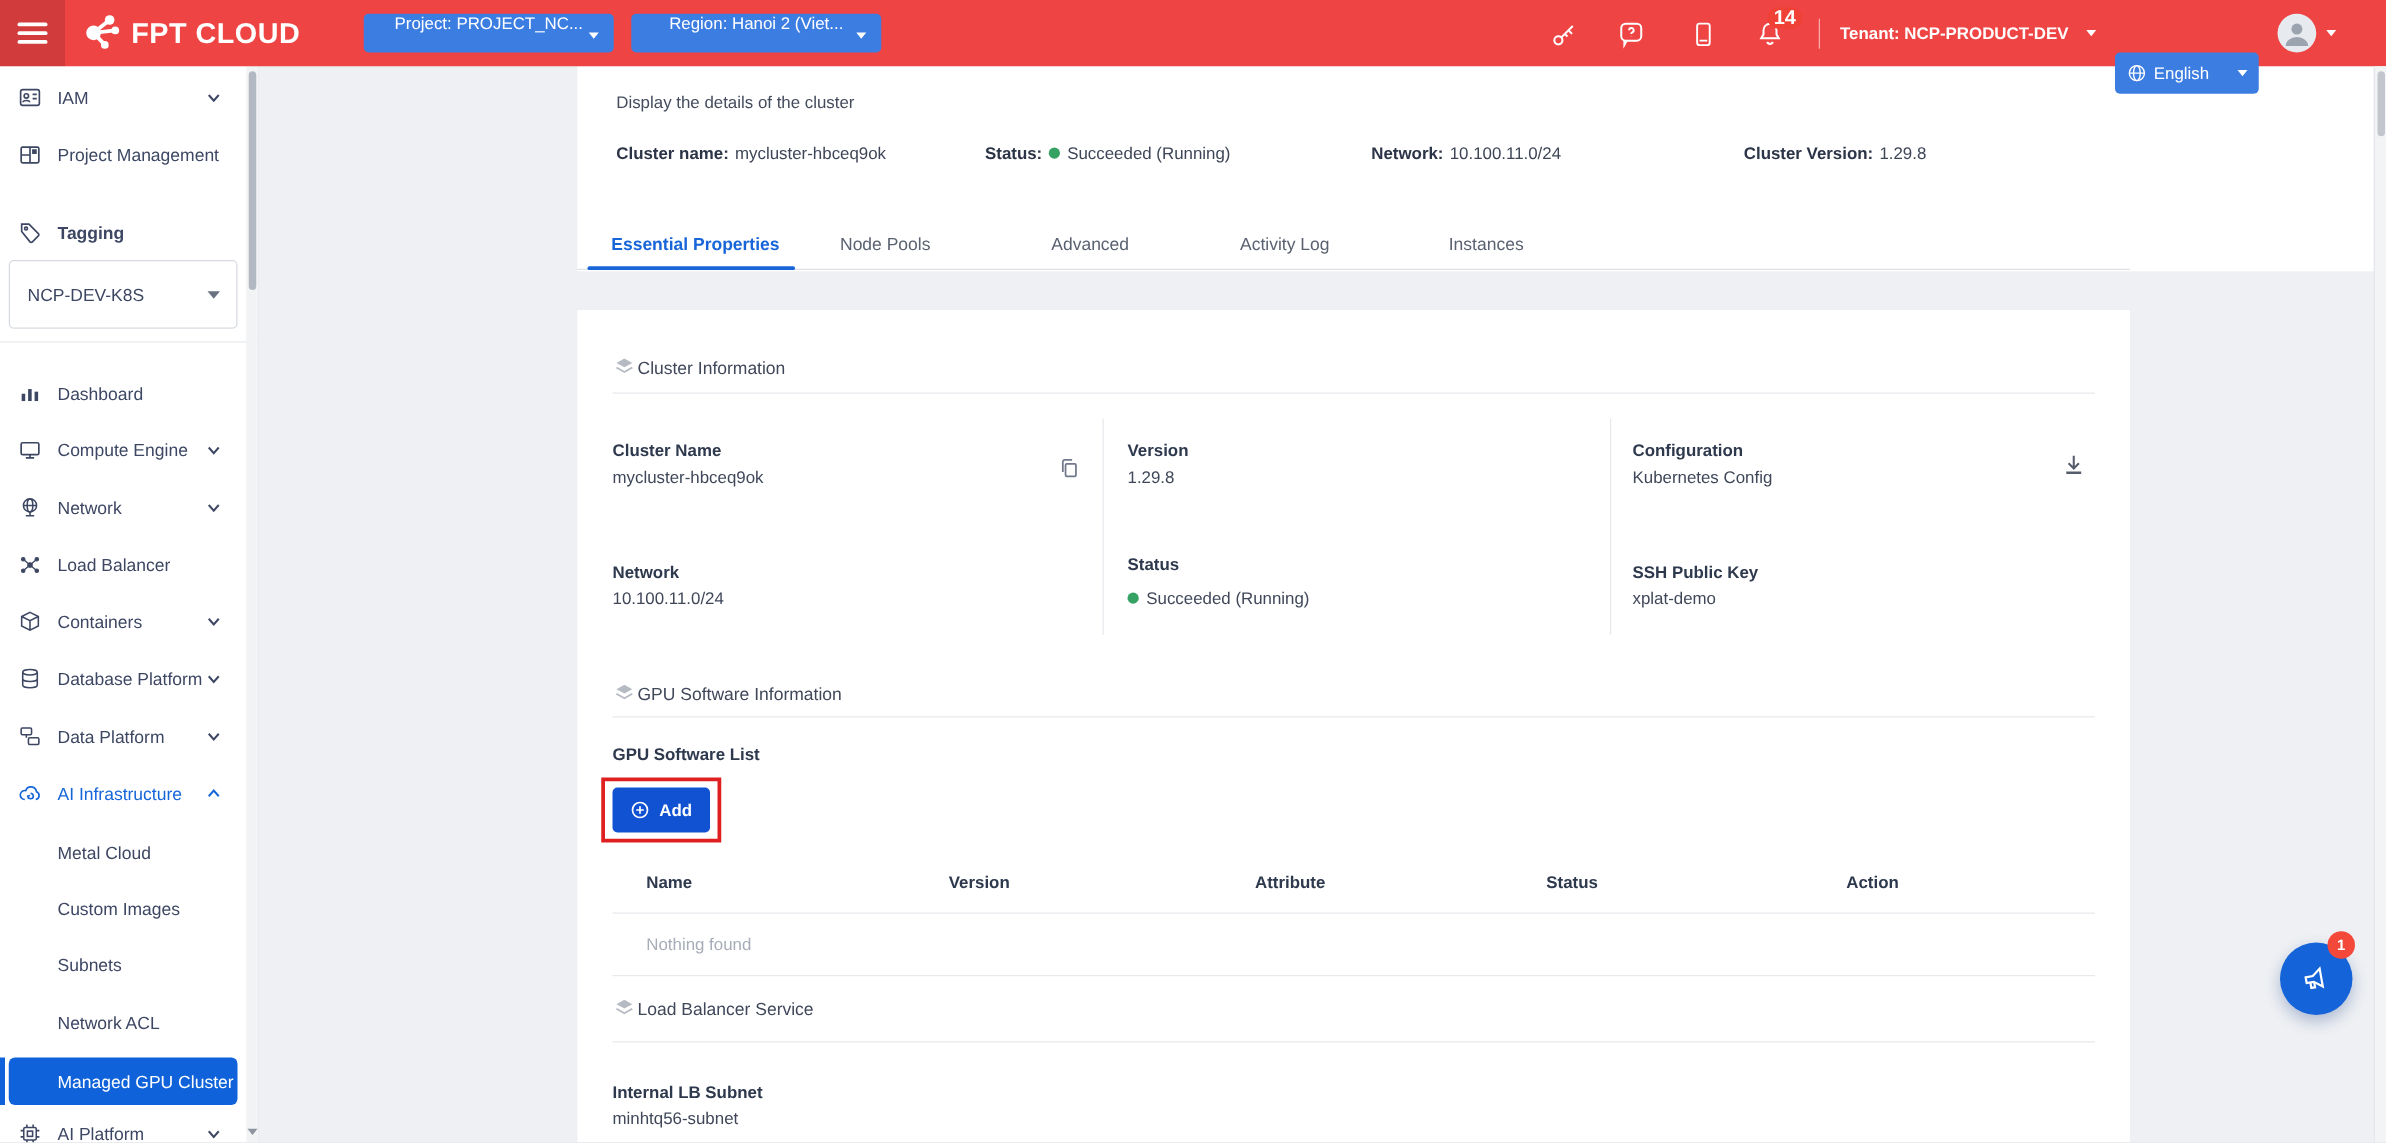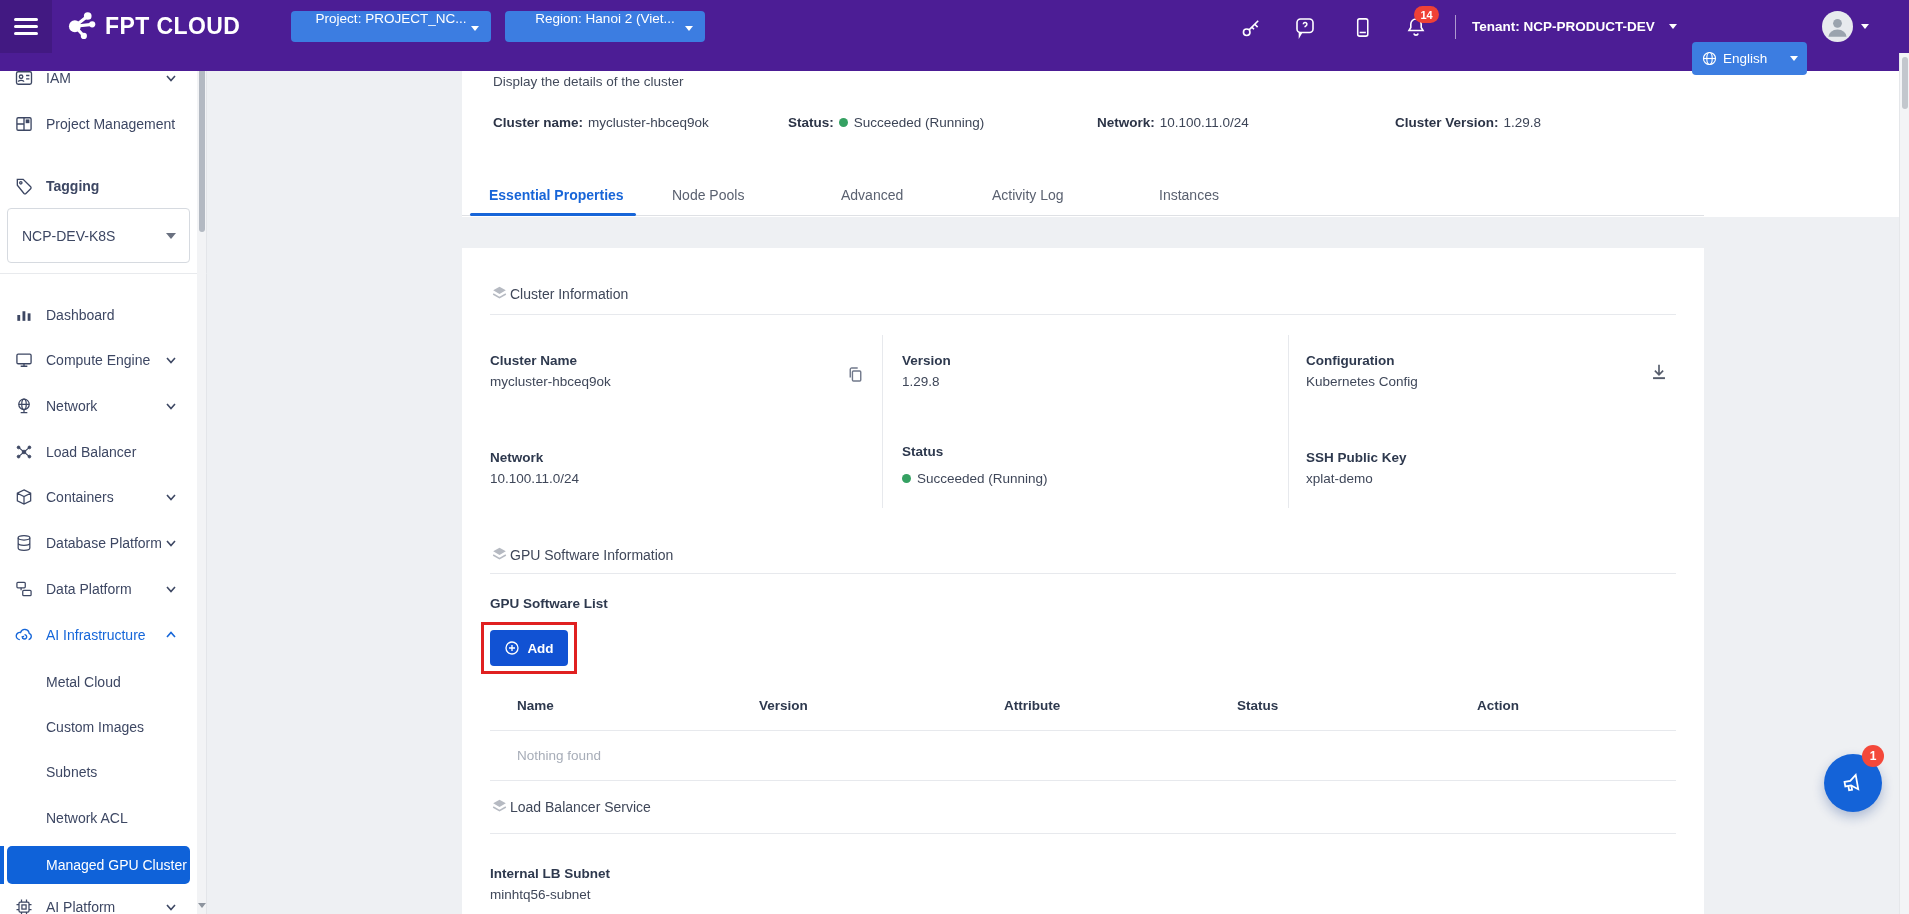--- a/index.html
+++ b/index.html
@@ -1,29 +1,29 @@
 <!DOCTYPE html>
 <html><head>
 <meta charset="utf-8">
 <style>
   * { margin:0; padding:0; box-sizing:border-box; }
   body { font-family:"Liberation Sans", sans-serif; background:#dfe2e6; }
   #app { position:relative; width:1909px; height:914px; overflow:hidden; background:#eef0f3; font-size:14px; }
 
   
-  .navbar { position:absolute; left:0; top:0; width:1909px; height:71px; background:#4c1d95; z-index:30; }
+  .navbar { position:absolute; left:0; top:0; width:1909px; height:53px; background:#ef4444; z-index:30; }
   .hamburger { position:absolute; left:0; top:0; width:52px; height:53px; background:rgba(0,0,0,.12); display:flex; align-items:center; justify-content:center; cursor:pointer; }
   .hamburger .bars div { width:24px; height:2.6px; background:#fff; border-radius:2px; margin:4.6px 0; }
   .logo { position:absolute; left:62px; top:0; height:53px; display:flex; align-items:center; gap:7px; }
   .logo-text { color:#fff; font-size:23px; font-weight:800; letter-spacing:.4px; }
   .nav-pill { position:absolute; top:11px; height:31px; background:#3c7de1; border-radius:4px; color:#fff; font-size:13.5px; display:flex; align-items:center; padding:0 12px; cursor:pointer;flex-direction:column; }
   .nav-pill .txt { white-space:nowrap; }
   .caret { width:0; height:0; border-left:4.5px solid transparent; border-right:4.5px solid transparent; border-top:5.5px solid #fff; margin-left:14px; flex:0 0 auto; }
   .nav-ico { position:absolute; top:14px; width:26px; height:26px; display:flex; align-items:center; justify-content:center; cursor:pointer; }
-  .badge14 { position:absolute; left:1414px; top:6px; min-width:25px; height:17px; background:#ef4136; border-radius:9px; color:#fff; font-size:11px; font-weight:bold; display:flex; align-items:center; justify-content:center; padding:0 5px; z-index:2; }
+  .badge14 { position:absolute; left:1414px; top:6px; min-width:25px; height:17px; background:#ef4136; border-radius:9px; color:#fff; font-size:16px; font-weight:bold; display:flex; align-items:center; justify-content:center; padding:0 5px; z-index:2; }
   .nav-sep { position:absolute; left:1455px; top:15px; width:1px; height:24px; background:rgba(255,255,255,.55); }
   .tenant { position:absolute; left:1472px; top:0; height:53px; display:flex; align-items:center; color:#fff; font-weight:bold; font-size:13.5px; cursor:pointer; }
   .lang-btn { position:absolute; left:1692px; top:10px; width:115px; height:33px; background:#3c7de1; border-radius:4px; display:flex; align-items:center; color:#fff; font-size:13.5px; padding:0 9px; cursor:pointer;margin-top:32px; }
   .avatar-wrap { position:absolute; left:1822px; top:11px; display:flex; align-items:center; cursor:pointer; }
   .avatar { width:31px; height:31px; border-radius:50%; background:#e7eaee; display:flex; align-items:center; justify-content:center; overflow:hidden; }
 
   
   .sidebar { position:absolute; left:0; top:53px; width:207px; height:861px; background:#fff; border-right:1px solid #e3e5e9; z-index:20; }
   .side-item { position:absolute; left:0; width:193px; height:34px; display:flex; align-items:center; padding-left:13px; color:#3d4763; font-size:14px; cursor:pointer; }
   .side-item .ic { width:22px; display:flex; justify-content:center; }

